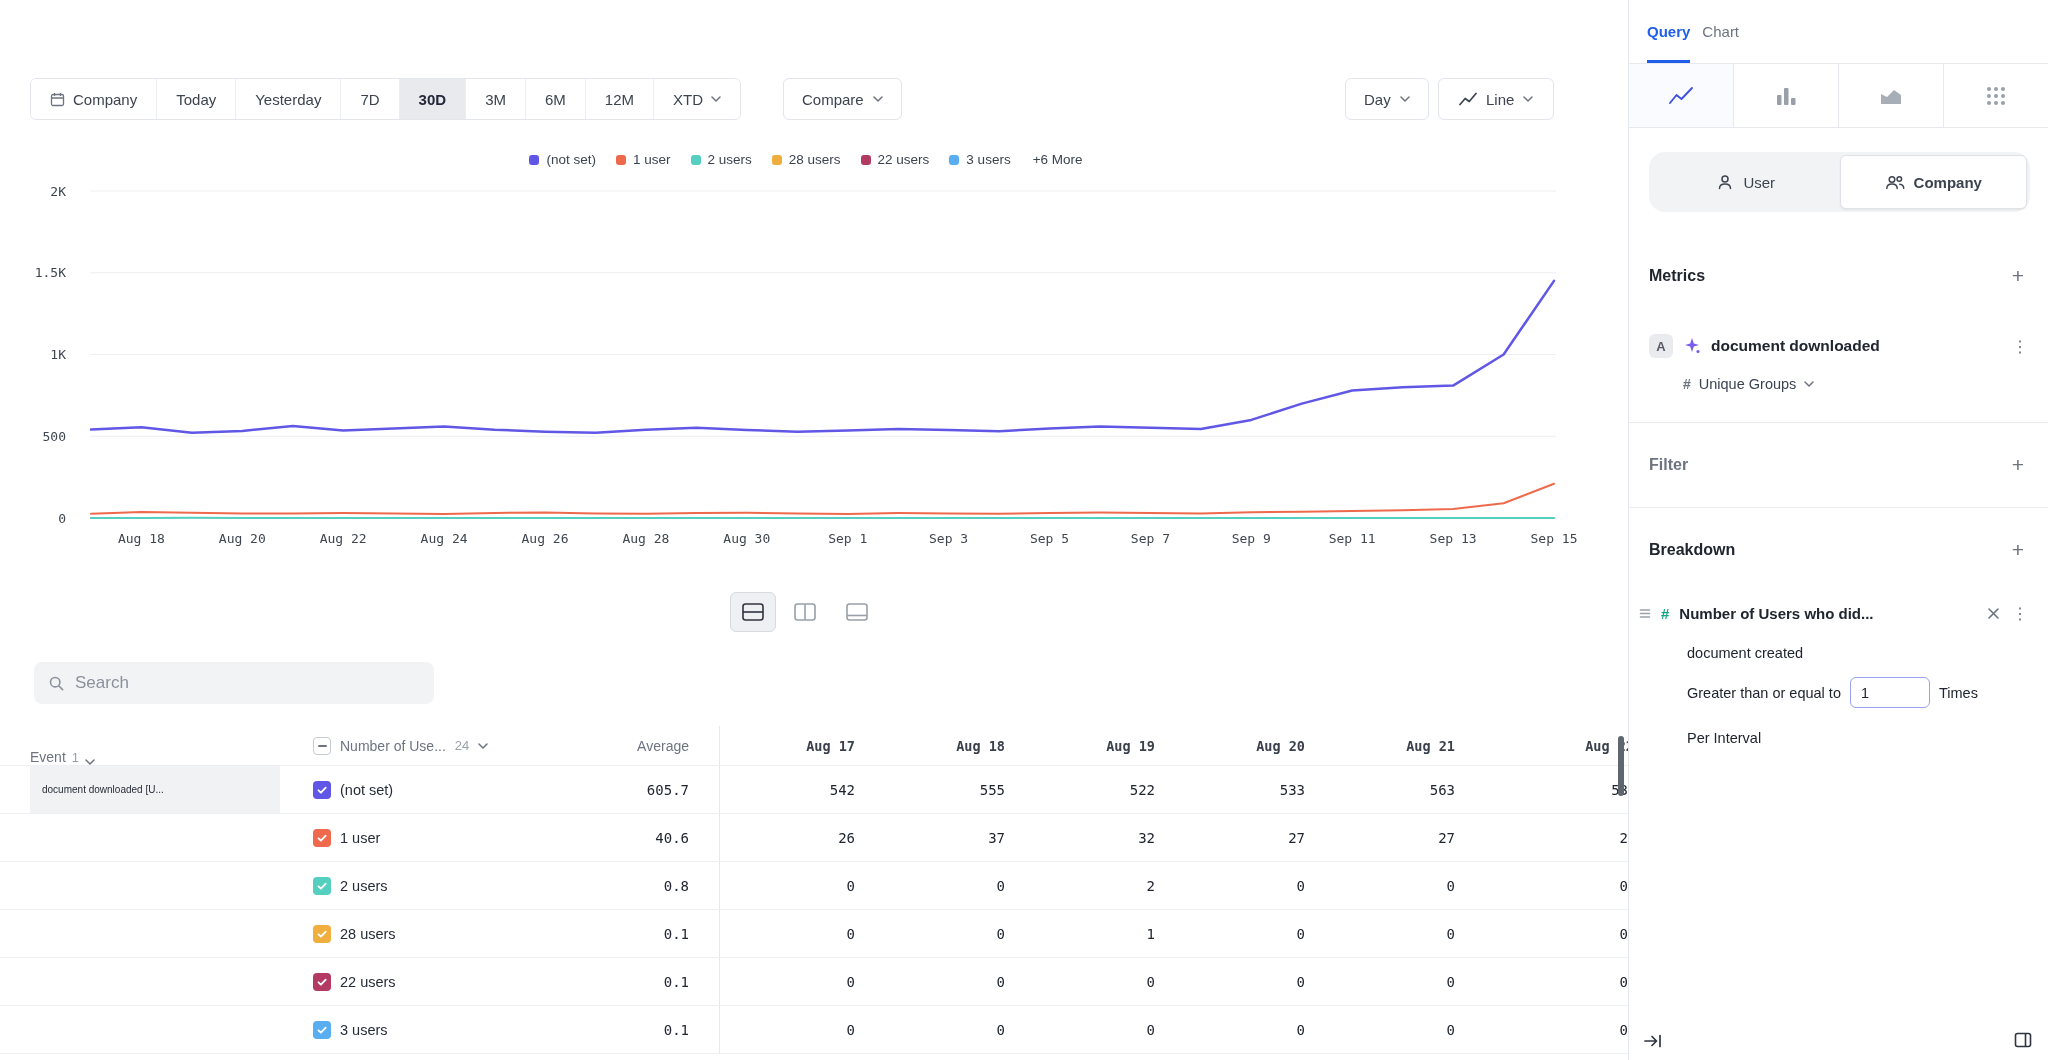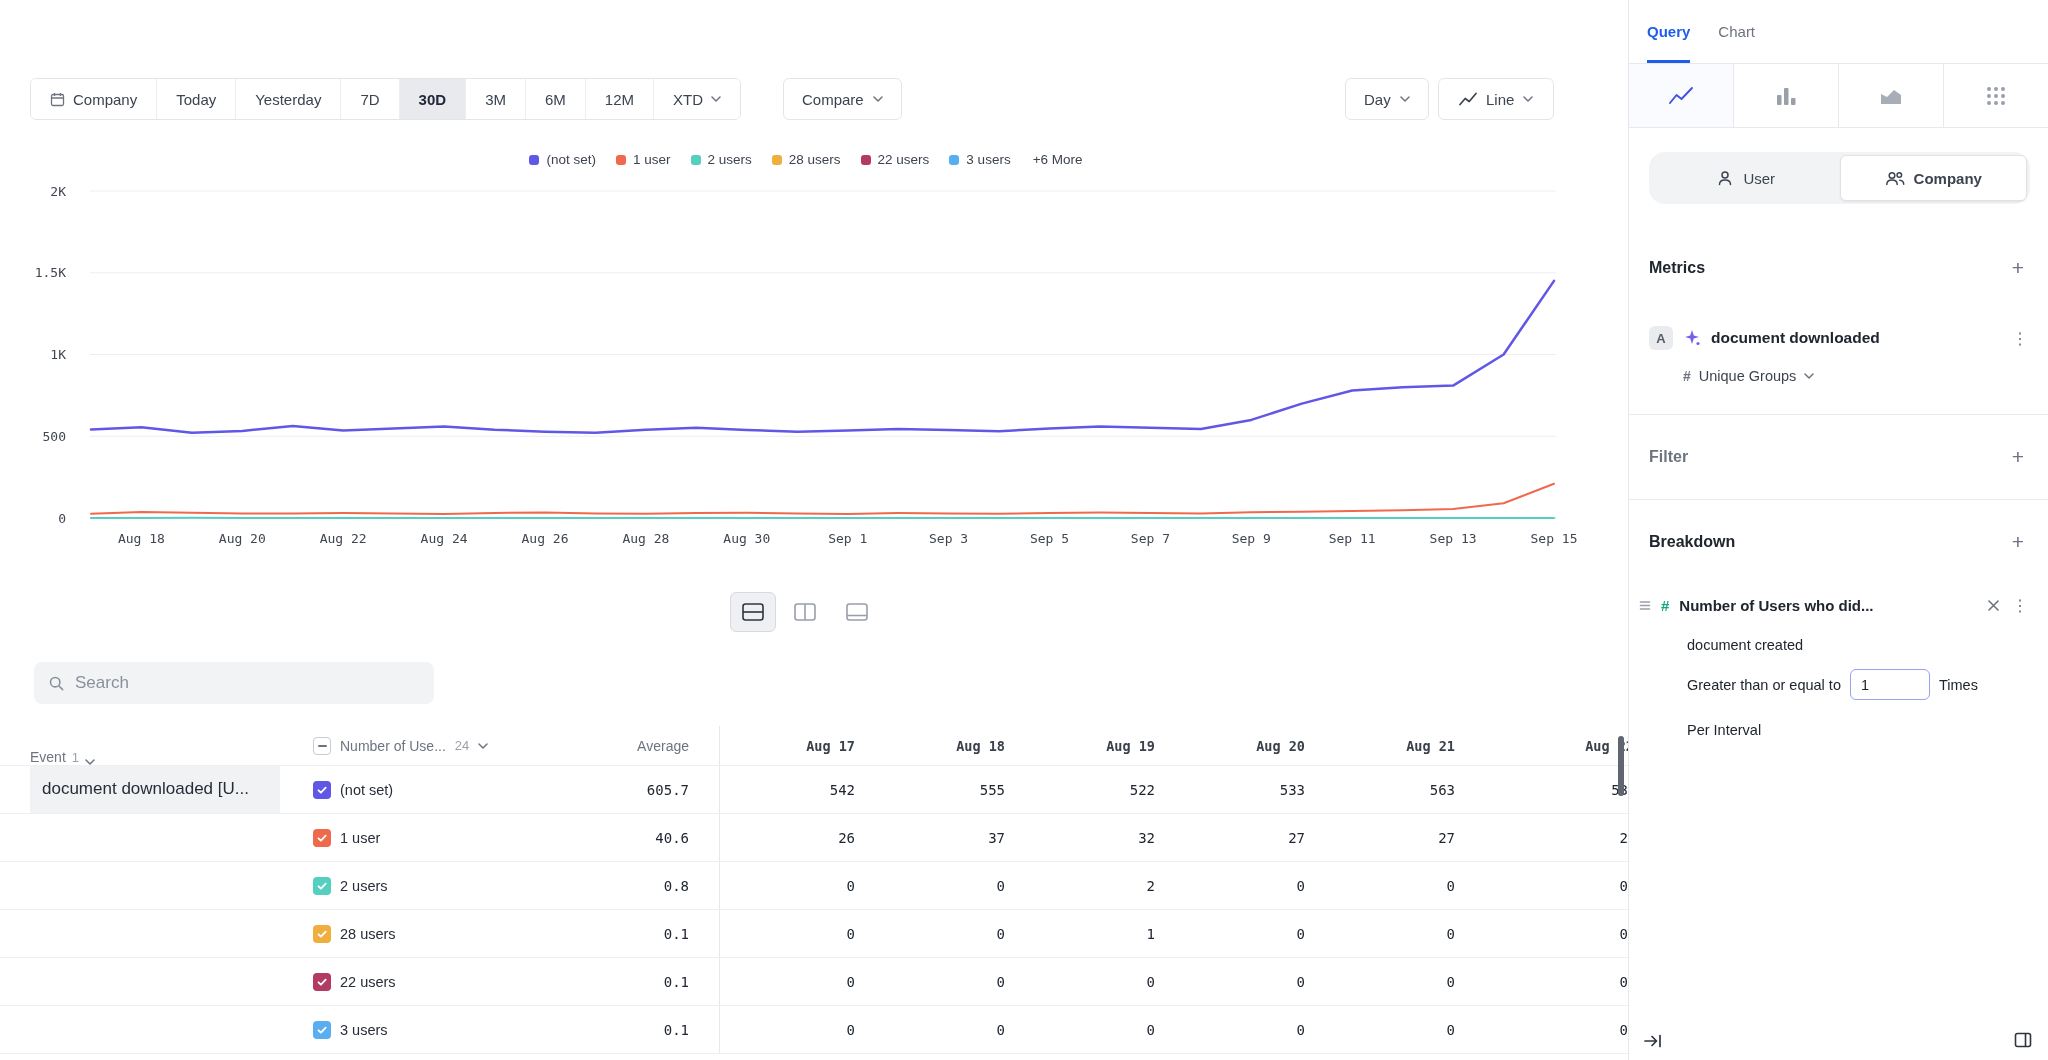--- a/index.html
+++ b/index.html
@@ -58,37 +58,37 @@
     display:flex; align-items:center; justify-content:flex-end; }
   .c-d { width:150px; text-align:right; }
   .c-d.first { width:135px; }
   .c-d.last { width:179px; }
   .trow:not(.thead) .c-d.last { padding-right:6px; }
   .num { font-family:"DejaVu Sans Mono", monospace; font-size:14px; color:#20262f; }
   .hdate { font-size:13.5px; color:#3a414c; font-weight:700; }
   .hlabel { color:#6d7480; font-size:14px; }
   .hcount { color:#9aa1ab; font-size:13px; }
   .event-chip { background:#f1f2f4; height:48px; display:flex; align-items:center; padding:0 12px;
-    font-size:17px; color:#272d38; width:100%; white-space:nowrap; overflow:hidden; }
+    font-size:10px; color:#272d38; width:100%; white-space:nowrap; overflow:hidden; }
   .cb { width:18px; height:18px; border-radius:4px; display:flex; align-items:center; justify-content:center; flex:none; cursor:pointer; }
   .cb.ind { background:#fff; border:1px solid #c6ccd4; }
   .cb .dash { width:9px; height:2px; background:#6d7480; border-radius:1px; }
   .slabel { font-size:14.5px; color:#272d38; }
   .scroll-thumb { position:absolute; left:1618px; top:736px; width:6px; height:60px; background:#5f6670; border-radius:3px; }
 
   
-  .p-tabs { display:flex; gap:28px; padding-left:18px; height:64px; border-bottom:1px solid #e7e9ee; }
+  .p-tabs { display:flex; gap:12px; padding-left:18px; height:64px; border-bottom:1px solid #e7e9ee; }
   .p-tab { display:flex; align-items:center; font-size:15px; color:#6d7480; font-weight:500; cursor:pointer; }
   .p-tab.active { color:#1f5eea; font-weight:700; box-shadow:inset 0 -3px 0 #1f5eea; }
   .icon-tabs { display:flex; height:64px; border-bottom:1px solid #e7e9ee; }
   .it { flex:1; display:flex; align-items:center; justify-content:center; border-right:1px solid #e7e9ee;
     color:#99a0aa; cursor:pointer; }
   .it:last-child { border-right:none; }
   .it.active { color:#4050e0; background:#fafbff; }
-  .group-toggle { margin:24px 18px 0 20px; height:52px; background:#f1f3f5; border-radius:16px; display:flex; padding:3px; }
+  .group-toggle { margin:24px 18px 0 20px; height:60px; background:#f1f3f5; border-radius:16px; display:flex; padding:3px; }
   .gt-half { flex:1; display:flex; align-items:center; justify-content:center; gap:9px; font-size:15px;
     color:#3c4450; border-radius:6px; cursor:pointer; border:1px solid transparent; }
   .gt-half.active { background:#fff; border-color:#dfe3e8; box-shadow:0 1px 2px rgba(0,0,0,.07); font-weight:600; }
   .p-body { padding:0 18px 0 20px; }
   .sec-head { display:flex; align-items:center; justify-content:space-between; }
   .sec-title { font-size:16px; font-weight:700; color:#20262f; }
   .sec-title.muted { color:#6d7480; font-weight:600; }
   .plus { font-size:21px; color:#6d7480; width:24px; height:24px; display:flex; align-items:center; justify-content:center; cursor:pointer; }
   .metric-row { display:flex; align-items:center; gap:10px; margin-top:46px; }
   .abadge { width:24px; height:24px; background:#e9ebef; border-radius:6px; display:flex; align-items:center;

